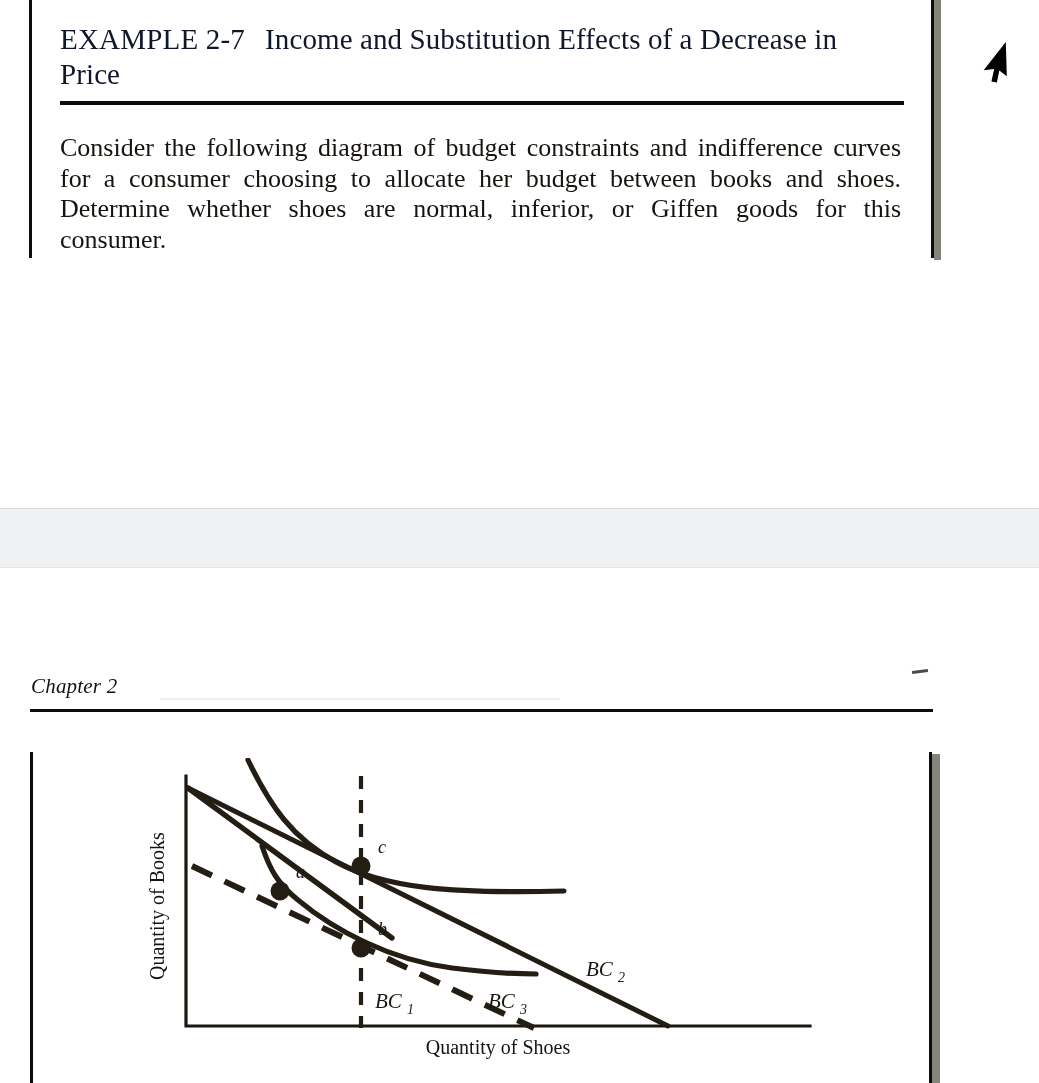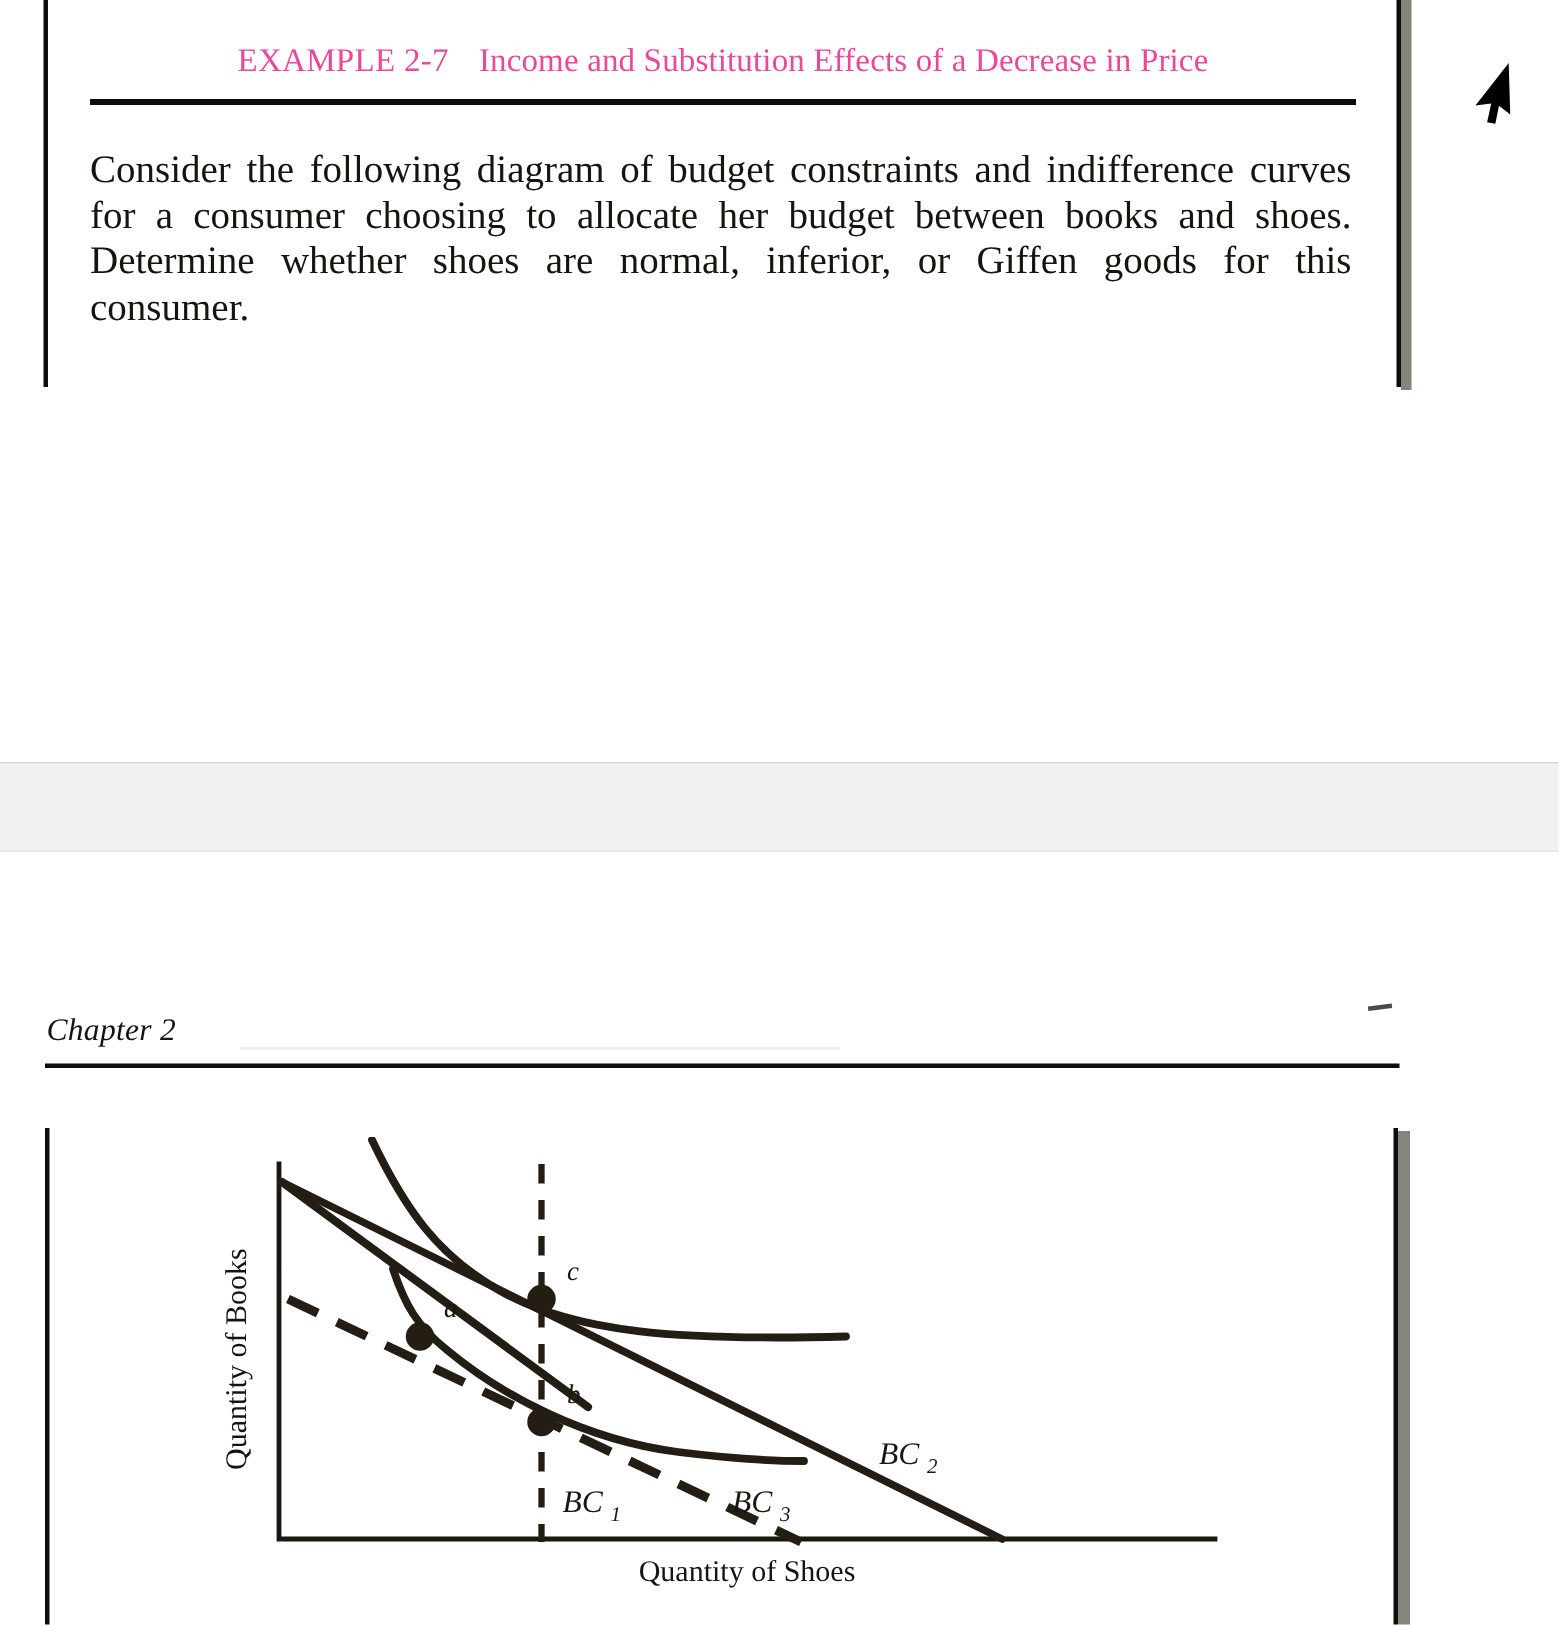--- a/index.html
+++ b/index.html
@@ -44,27 +44,26 @@
     width: 7px; height: 260px;
     background: #83867a;
   }
 
   .example-box {
     position: absolute;
     left: 60px; top: 22px;
     width: 844px;
   }
   .example-title {
-    font-size: 22px;
+    font-size: 29px;
     line-height: 35px;
     letter-spacing: 0.1px;
-    color: #ec4899;
+    color: #0f172a;
     margin: 0;
     font-weight: 400;
-    text-align: center;
   }
   .example-title .ex-label {
     letter-spacing: 0.2px;
   }
   .example-title .ex-gap {
     display: inline-block;
     width: 20px;
   }
   .title-underline {
     margin-top: 9px;

